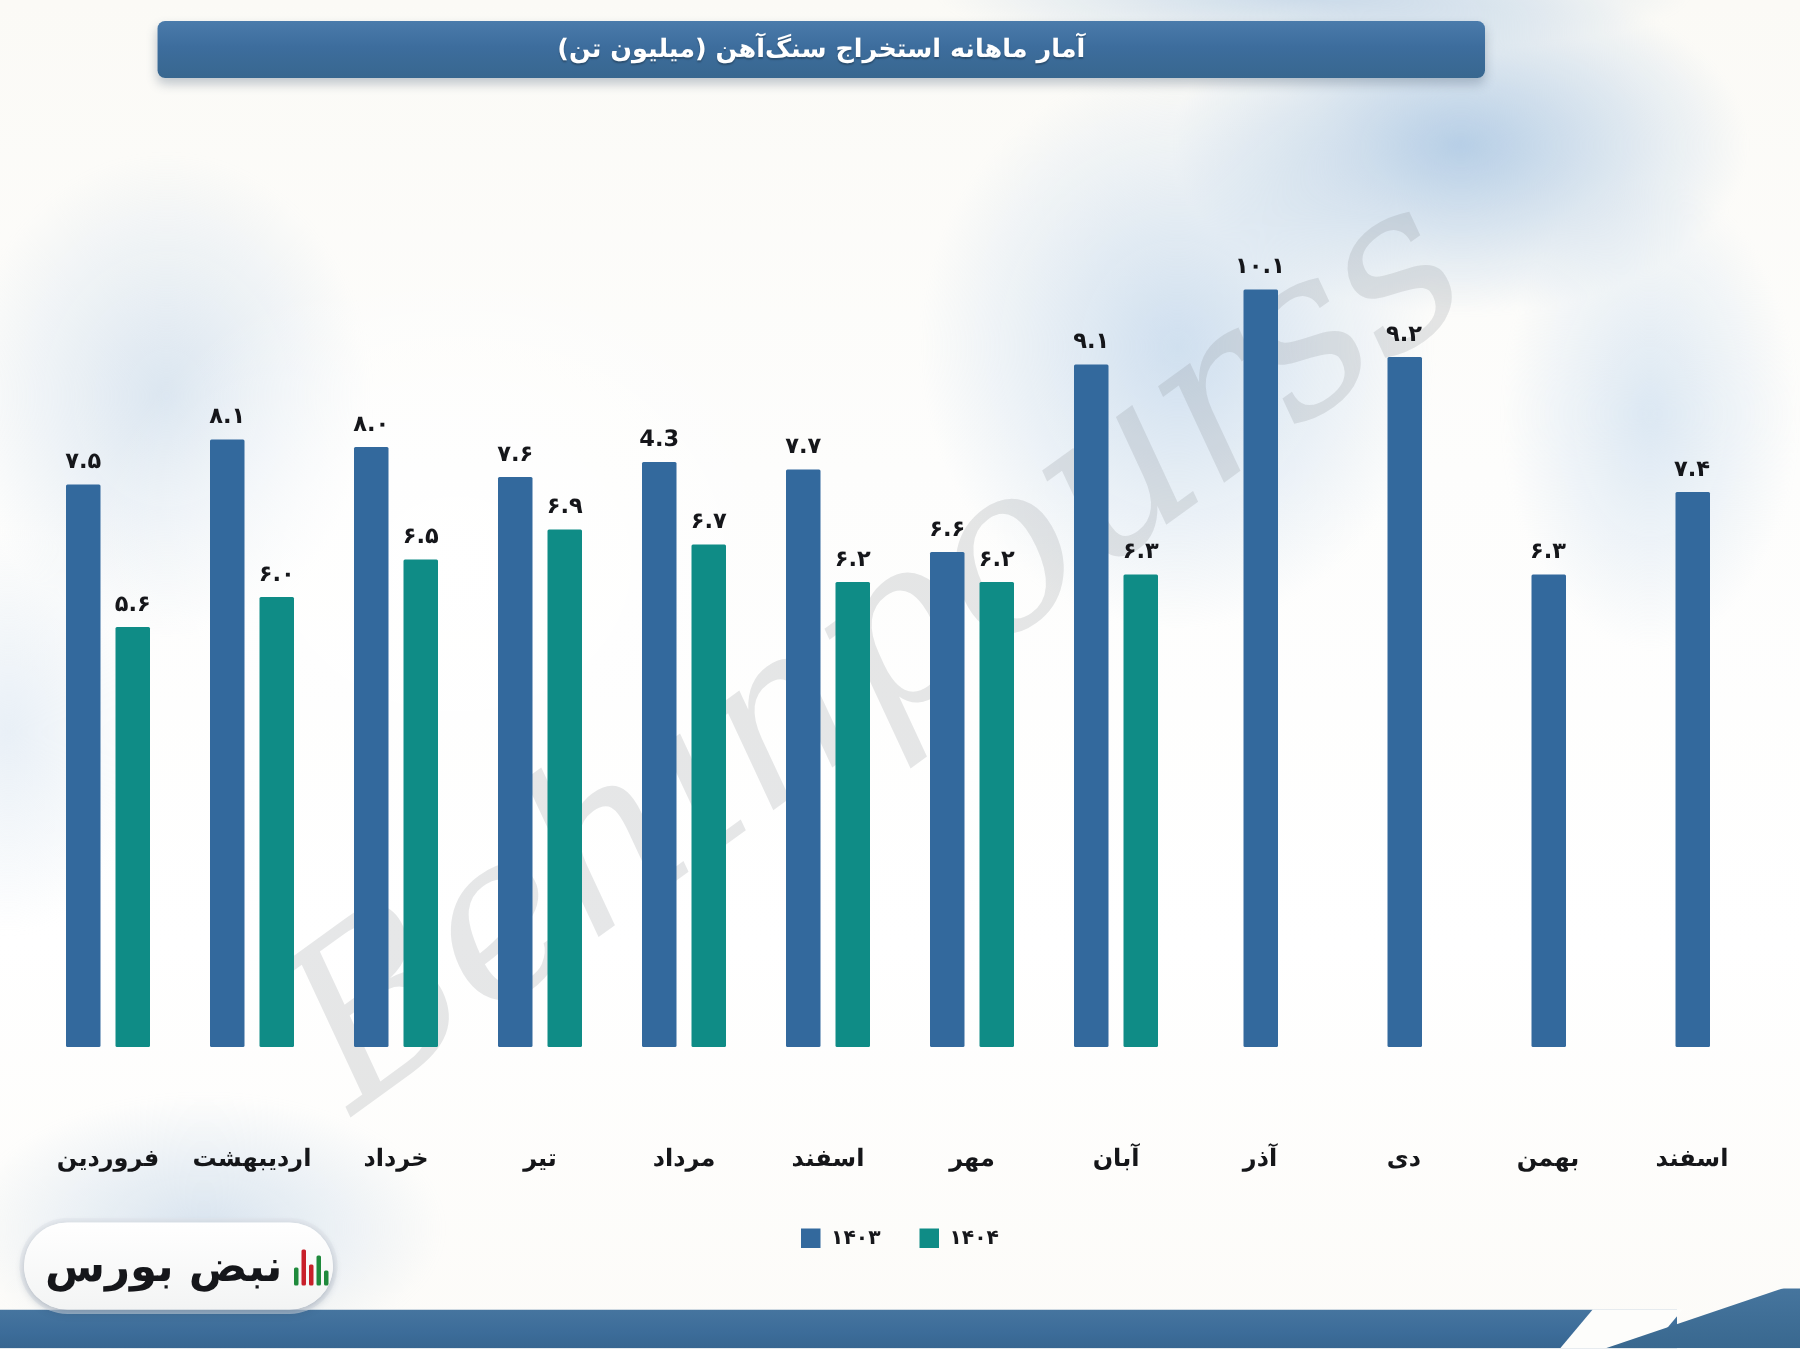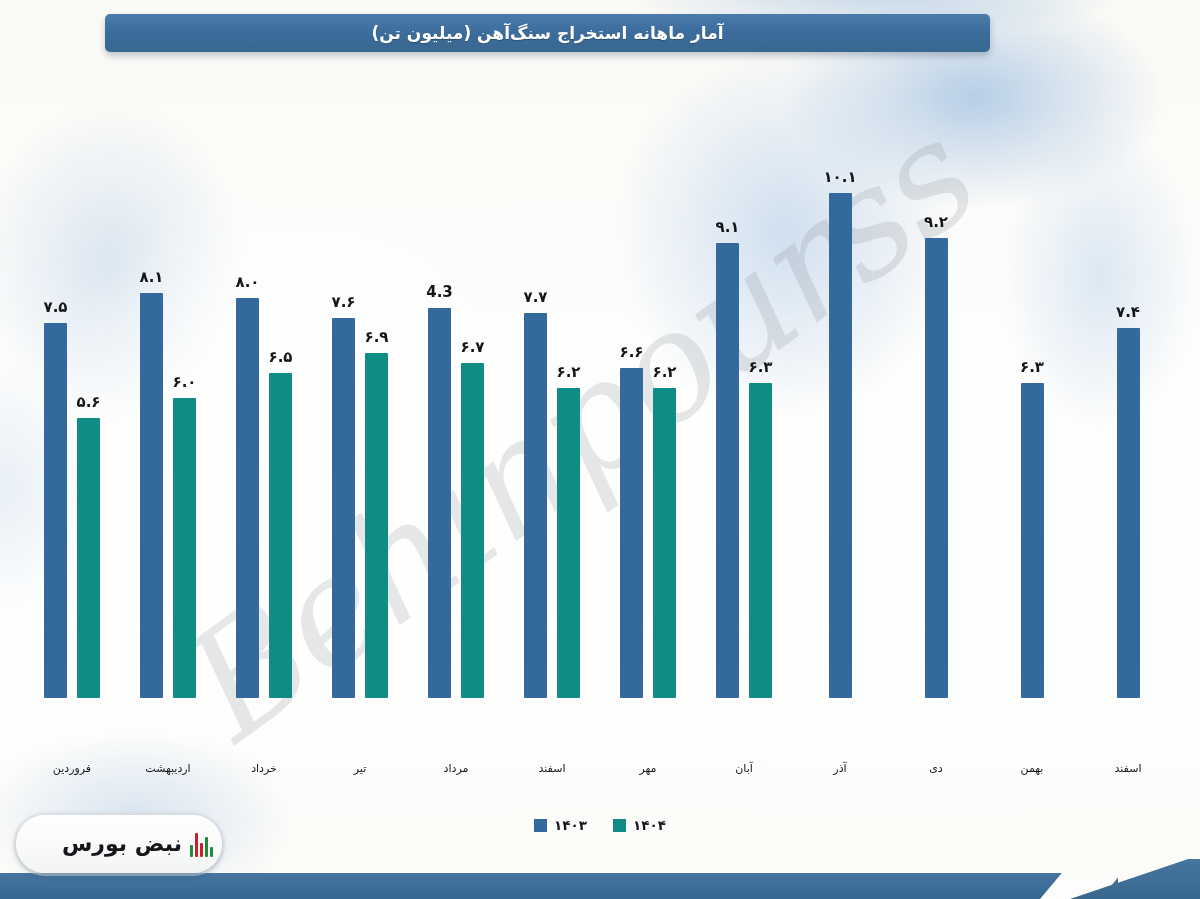--- a/index.html
+++ b/index.html
@@ -90,21 +90,21 @@
   }
 
   
   #xaxis{
     position:absolute;left:0;top:762px;width:1200px;height:30px;
     display:flex;flex-direction:row-reverse;justify-content:center;
     padding:0 14px;box-sizing:border-box;
   }
   #xaxis .xl{
     width:96px;text-align:center;
-    font-size:11px;font-weight:normal;color:#151619;
+    font-size:16px;font-weight:bold;color:#151619;
   }
 
   
   #legend{
     position:absolute;left:0;top:812px;width:1200px;height:26px;
     display:flex;flex-direction:row-reverse;justify-content:center;align-items:center;gap:26px;
   }
   .lg-item{display:flex;flex-direction:row-reverse;align-items:center;gap:7px;}
   .lg-swatch{width:13px;height:13px;display:inline-block;}
   .lg-text{font-size:13.5px;font-weight:bold;color:#16171b;}
@@ -138,22 +138,22 @@
   
   #logo{
     position:absolute;left:16px;bottom:26px;width:206px;height:58px;
     background:linear-gradient(180deg,#ffffff,#f3f4f4);
     border-radius:29px;
     box-shadow:0 2px 6px rgba(40,60,85,.30), 0 0 0 3px rgba(225,230,235,.55);
     display:flex;flex-direction:row-reverse;align-items:center;
     padding:0 14px;box-sizing:border-box;gap:6px;overflow:hidden;
   }
   #logo .logo-text{
-    font-size:22px;font-weight:bold;color:#15161a;letter-spacing:-.5px;
-    line-height:1;white-space:nowrap;margin-left:32px;
+    font-size:29px;font-weight:bold;color:#15161a;letter-spacing:-.5px;
+    line-height:1;white-space:nowrap;
   }
   #logo .logo-candles{
     display:flex;align-items:flex-end;gap:2px;height:26px;margin:0 2px;
   }
   #logo .logo-candles i{display:block;width:3px;border-radius:1px;}
   #logo .logo-bull{margin-right:auto;}
 </style>
 </head>
 <body>
 

